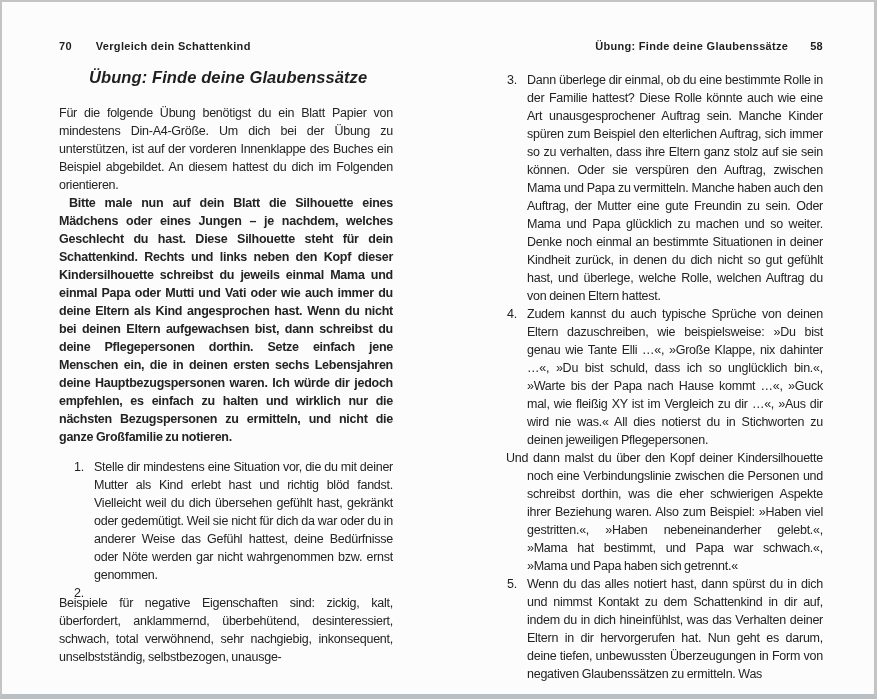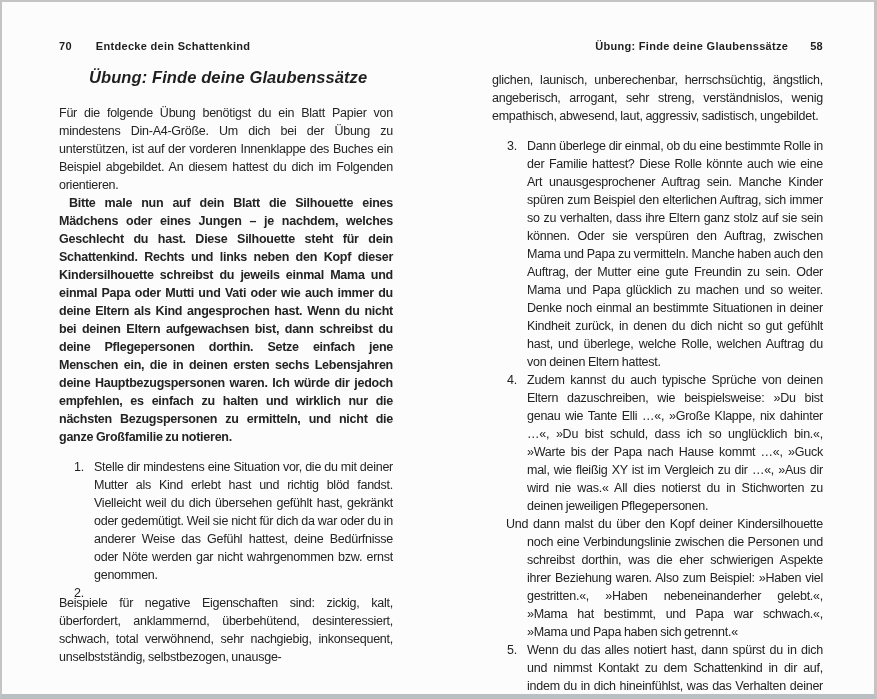--- a/index.html
+++ b/index.html
@@ -76,21 +76,21 @@
   p.para.examples { margin-top: 10px; }
 </style>
 </head>
 <body>
 
 <div class="scan-frame">
 
   <div class="page page-left">
     <div class="running-header left">
       <span>70</span>
-      <span>Entdecke dein Schattenkind</span>
+      <span>Vergleich dein Schattenkind</span>
     </div>
 
     <div class="chapter-heading">Übung: Finde deine Glaubenssätze</div>
 
     <div class="body-col">
       <p class="para">Für die folgende Übung benötigst du ein Blatt Papier von mindestens Din-A4-Größe. Um dich bei der Übung zu unterstützen, ist auf der vorderen Innenklappe des Buches ein Beispiel abgebildet. An diesem hattest du dich im Folgenden orientieren.</p>
       <p class="para indent-first">Bitte male nun auf dein Blatt die Silhouette eines Mädchens oder eines Jungen – je nachdem, welches Geschlecht du hast. Diese Silhouette steht für dein Schattenkind. Rechts und links neben den Kopf dieser Kindersilhouette schreibst du jeweils einmal Mama und einmal Papa oder Mutti und Vati oder wie auch immer du deine Eltern als Kind angesprochen hast. Wenn du nicht bei deinen Eltern aufgewachsen bist, dann schreibst du deine Pflegepersonen dorthin. Setze einfach jene Menschen ein, die in deinen ersten sechs Lebensjahren deine Hauptbezugspersonen waren. Ich würde dir jedoch empfehlen, es einfach zu halten und wirklich nur die nächsten Bezugspersonen zu ermitteln, und nicht die ganze Großfamilie zu notieren.</p>
 
       <div class="num-list">
         <div class="num-item">
@@ -106,21 +106,20 @@
     </div>
   </div>
 
   <div class="page page-right">
     <div class="running-header right">
       <span>Übung: Finde deine Glaubenssätze</span>
       <span>58</span>
     </div>
 
     <div class="body-col">
-      <p class="para">glichen, launisch, unberechenbar, herrschsüchtig, ängstlich, angeberisch, arrogant, sehr streng, verständnislos, wenig empathisch, abwesend, laut, aggressiv, sadistisch, ungebildet.</p>
 
       <div class="num-list">
         <div class="num-item">
           <span class="item-number">3.</span>
           <span class="item-text">Dann überlege dir einmal, ob du eine bestimmte Rolle in der Familie hattest? Diese Rolle könnte auch wie eine Art unausgesprochener Auftrag sein. Manche Kinder spüren zum Beispiel den elterlichen Auftrag, sich immer so zu verhalten, dass ihre Eltern ganz stolz auf sie sein können. Oder sie verspüren den Auftrag, zwischen Mama und Papa zu vermitteln. Manche haben auch den Auftrag, der Mutter eine gute Freundin zu sein. Oder Mama und Papa glücklich zu machen und so weiter. Denke noch einmal an bestimmte Situationen in deiner Kindheit zurück, in denen du dich nicht so gut gefühlt hast, und überlege, welche Rolle, welchen Auftrag du von deinen Eltern hattest.</span>
         </div>
         <div class="num-item">
           <span class="item-number">4.</span>
           <span class="item-text">Zudem kannst du auch typische Sprüche von deinen Eltern dazuschreiben, wie beispielsweise: »Du bist genau wie Tante Elli …«, »Große Klappe, nix dahinter …«, »Du bist schuld, dass ich so unglücklich bin.«, »Warte bis der Papa nach Hause kommt …«, »Guck mal, wie fleißig XY ist im Vergleich zu dir …«, »Aus dir wird nie was.« All dies notierst du in Stichworten zu deinen jeweiligen Pflegepersonen.</span>
         </div>

